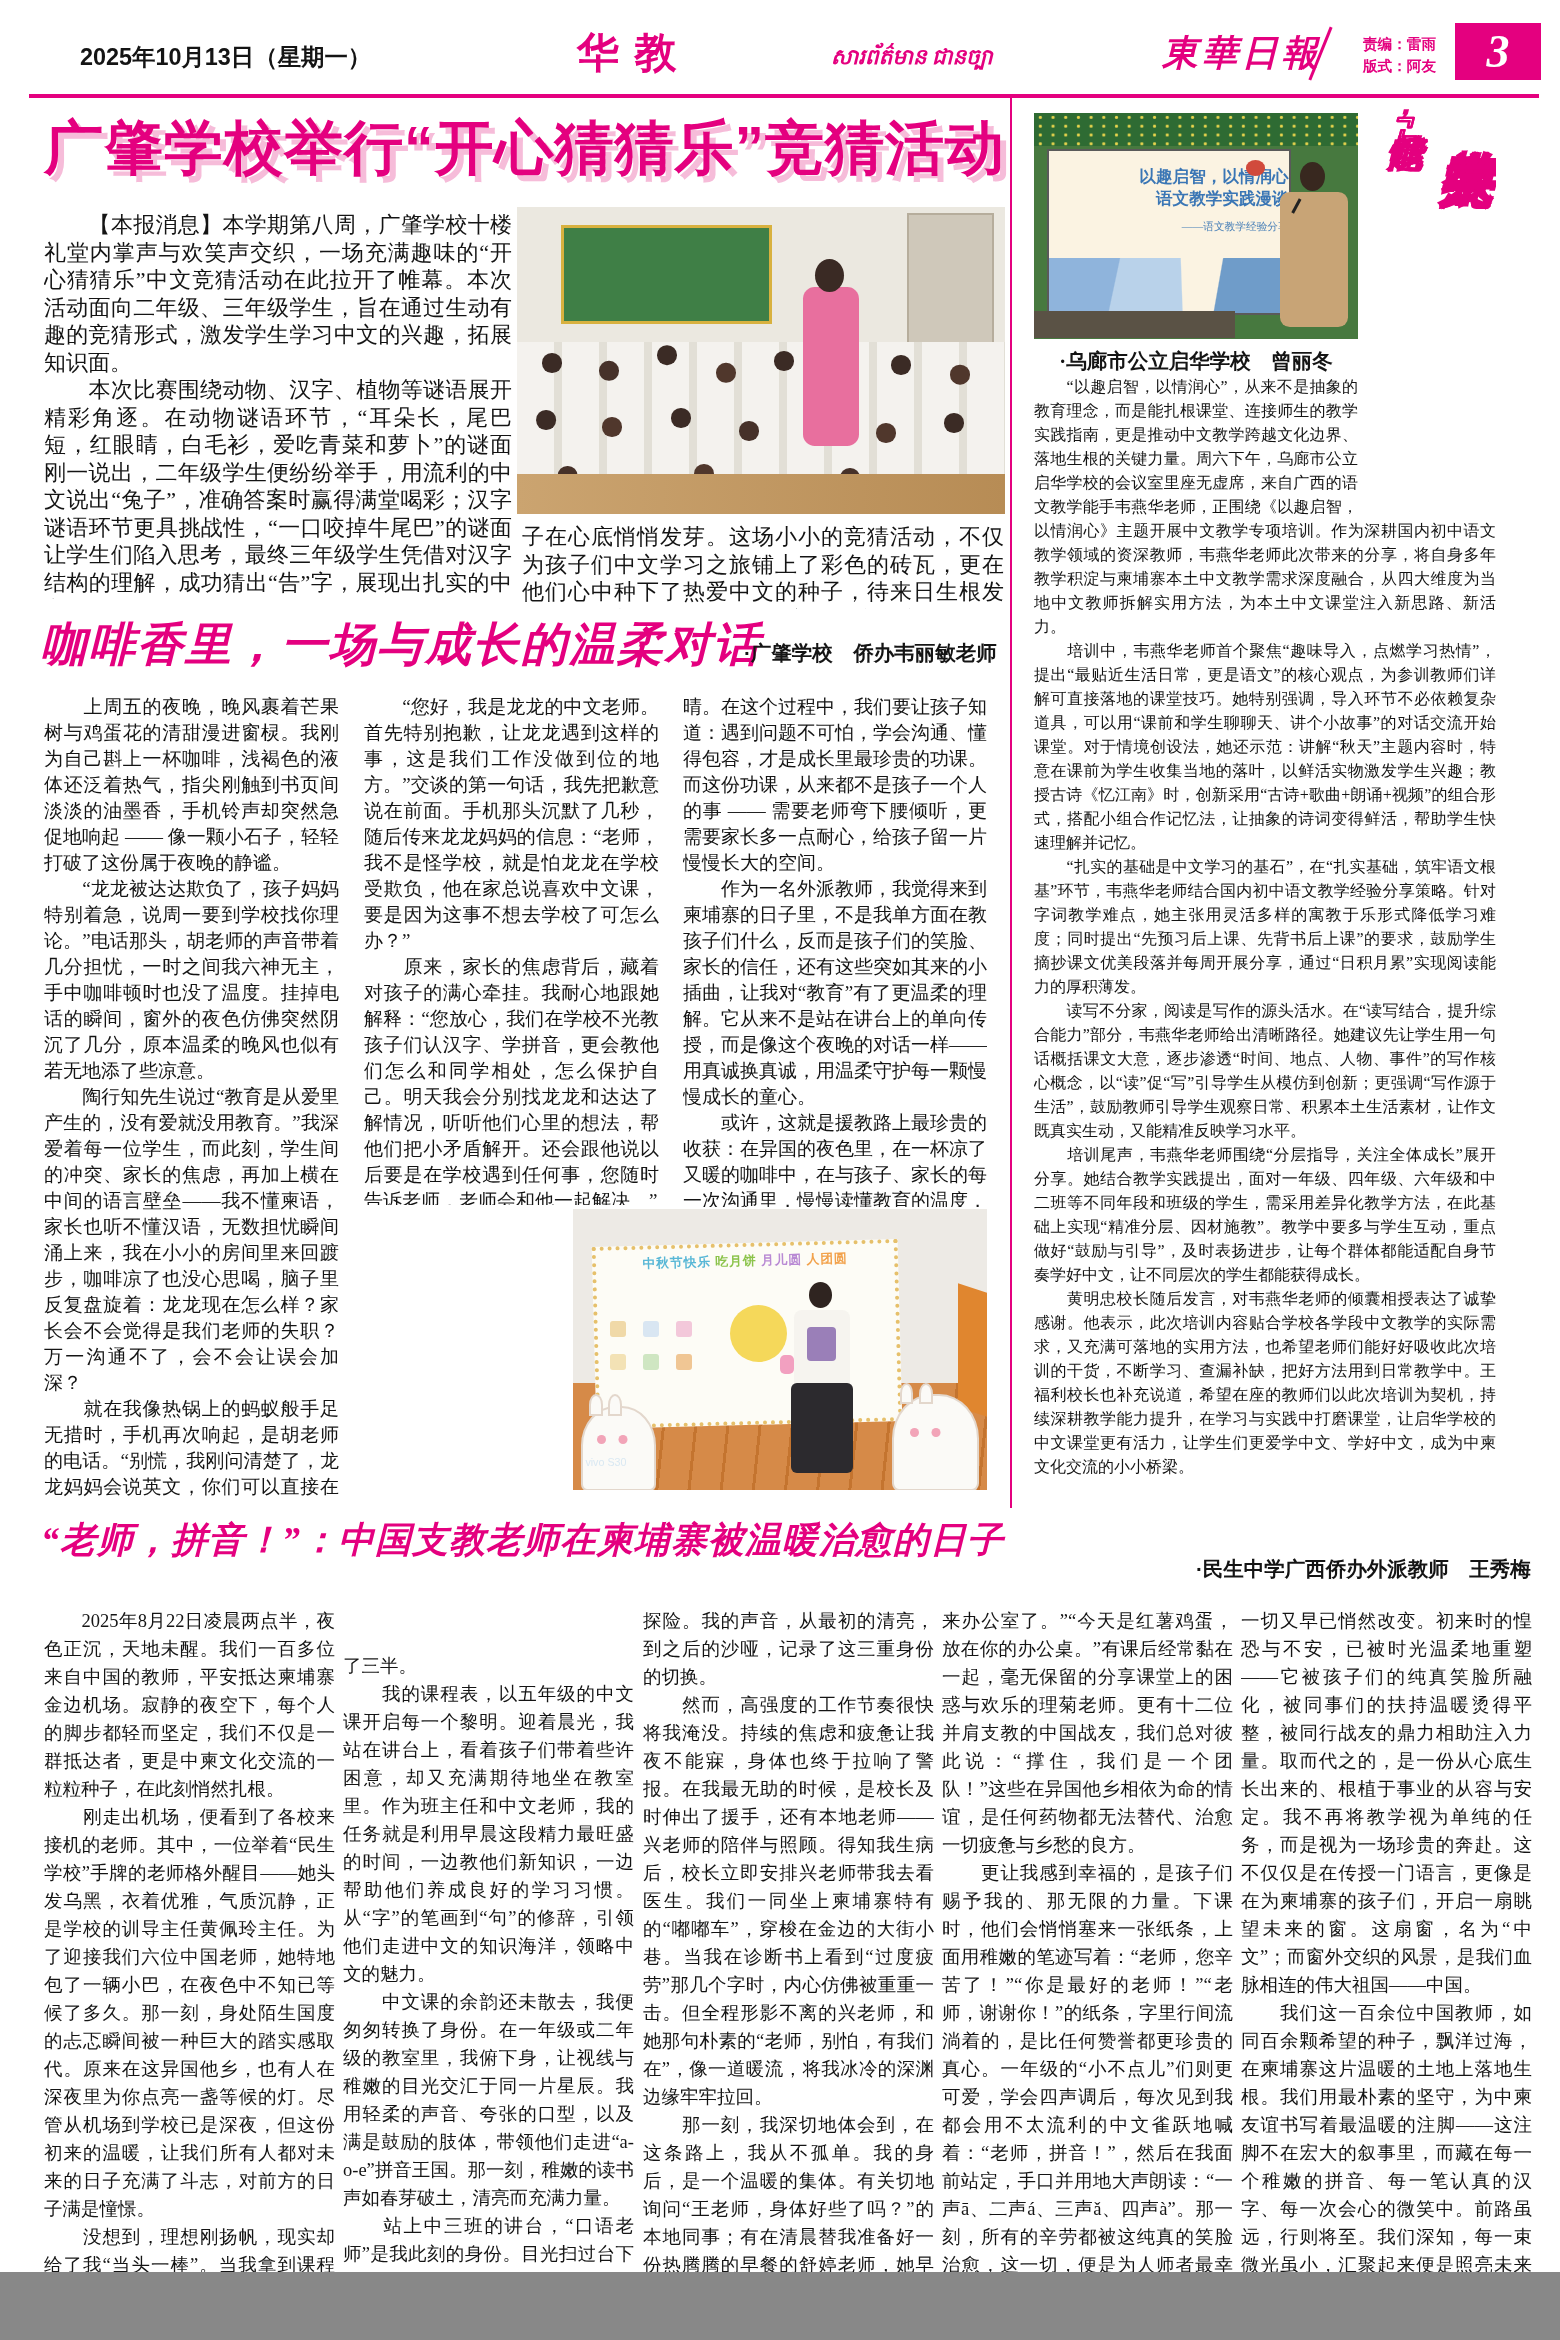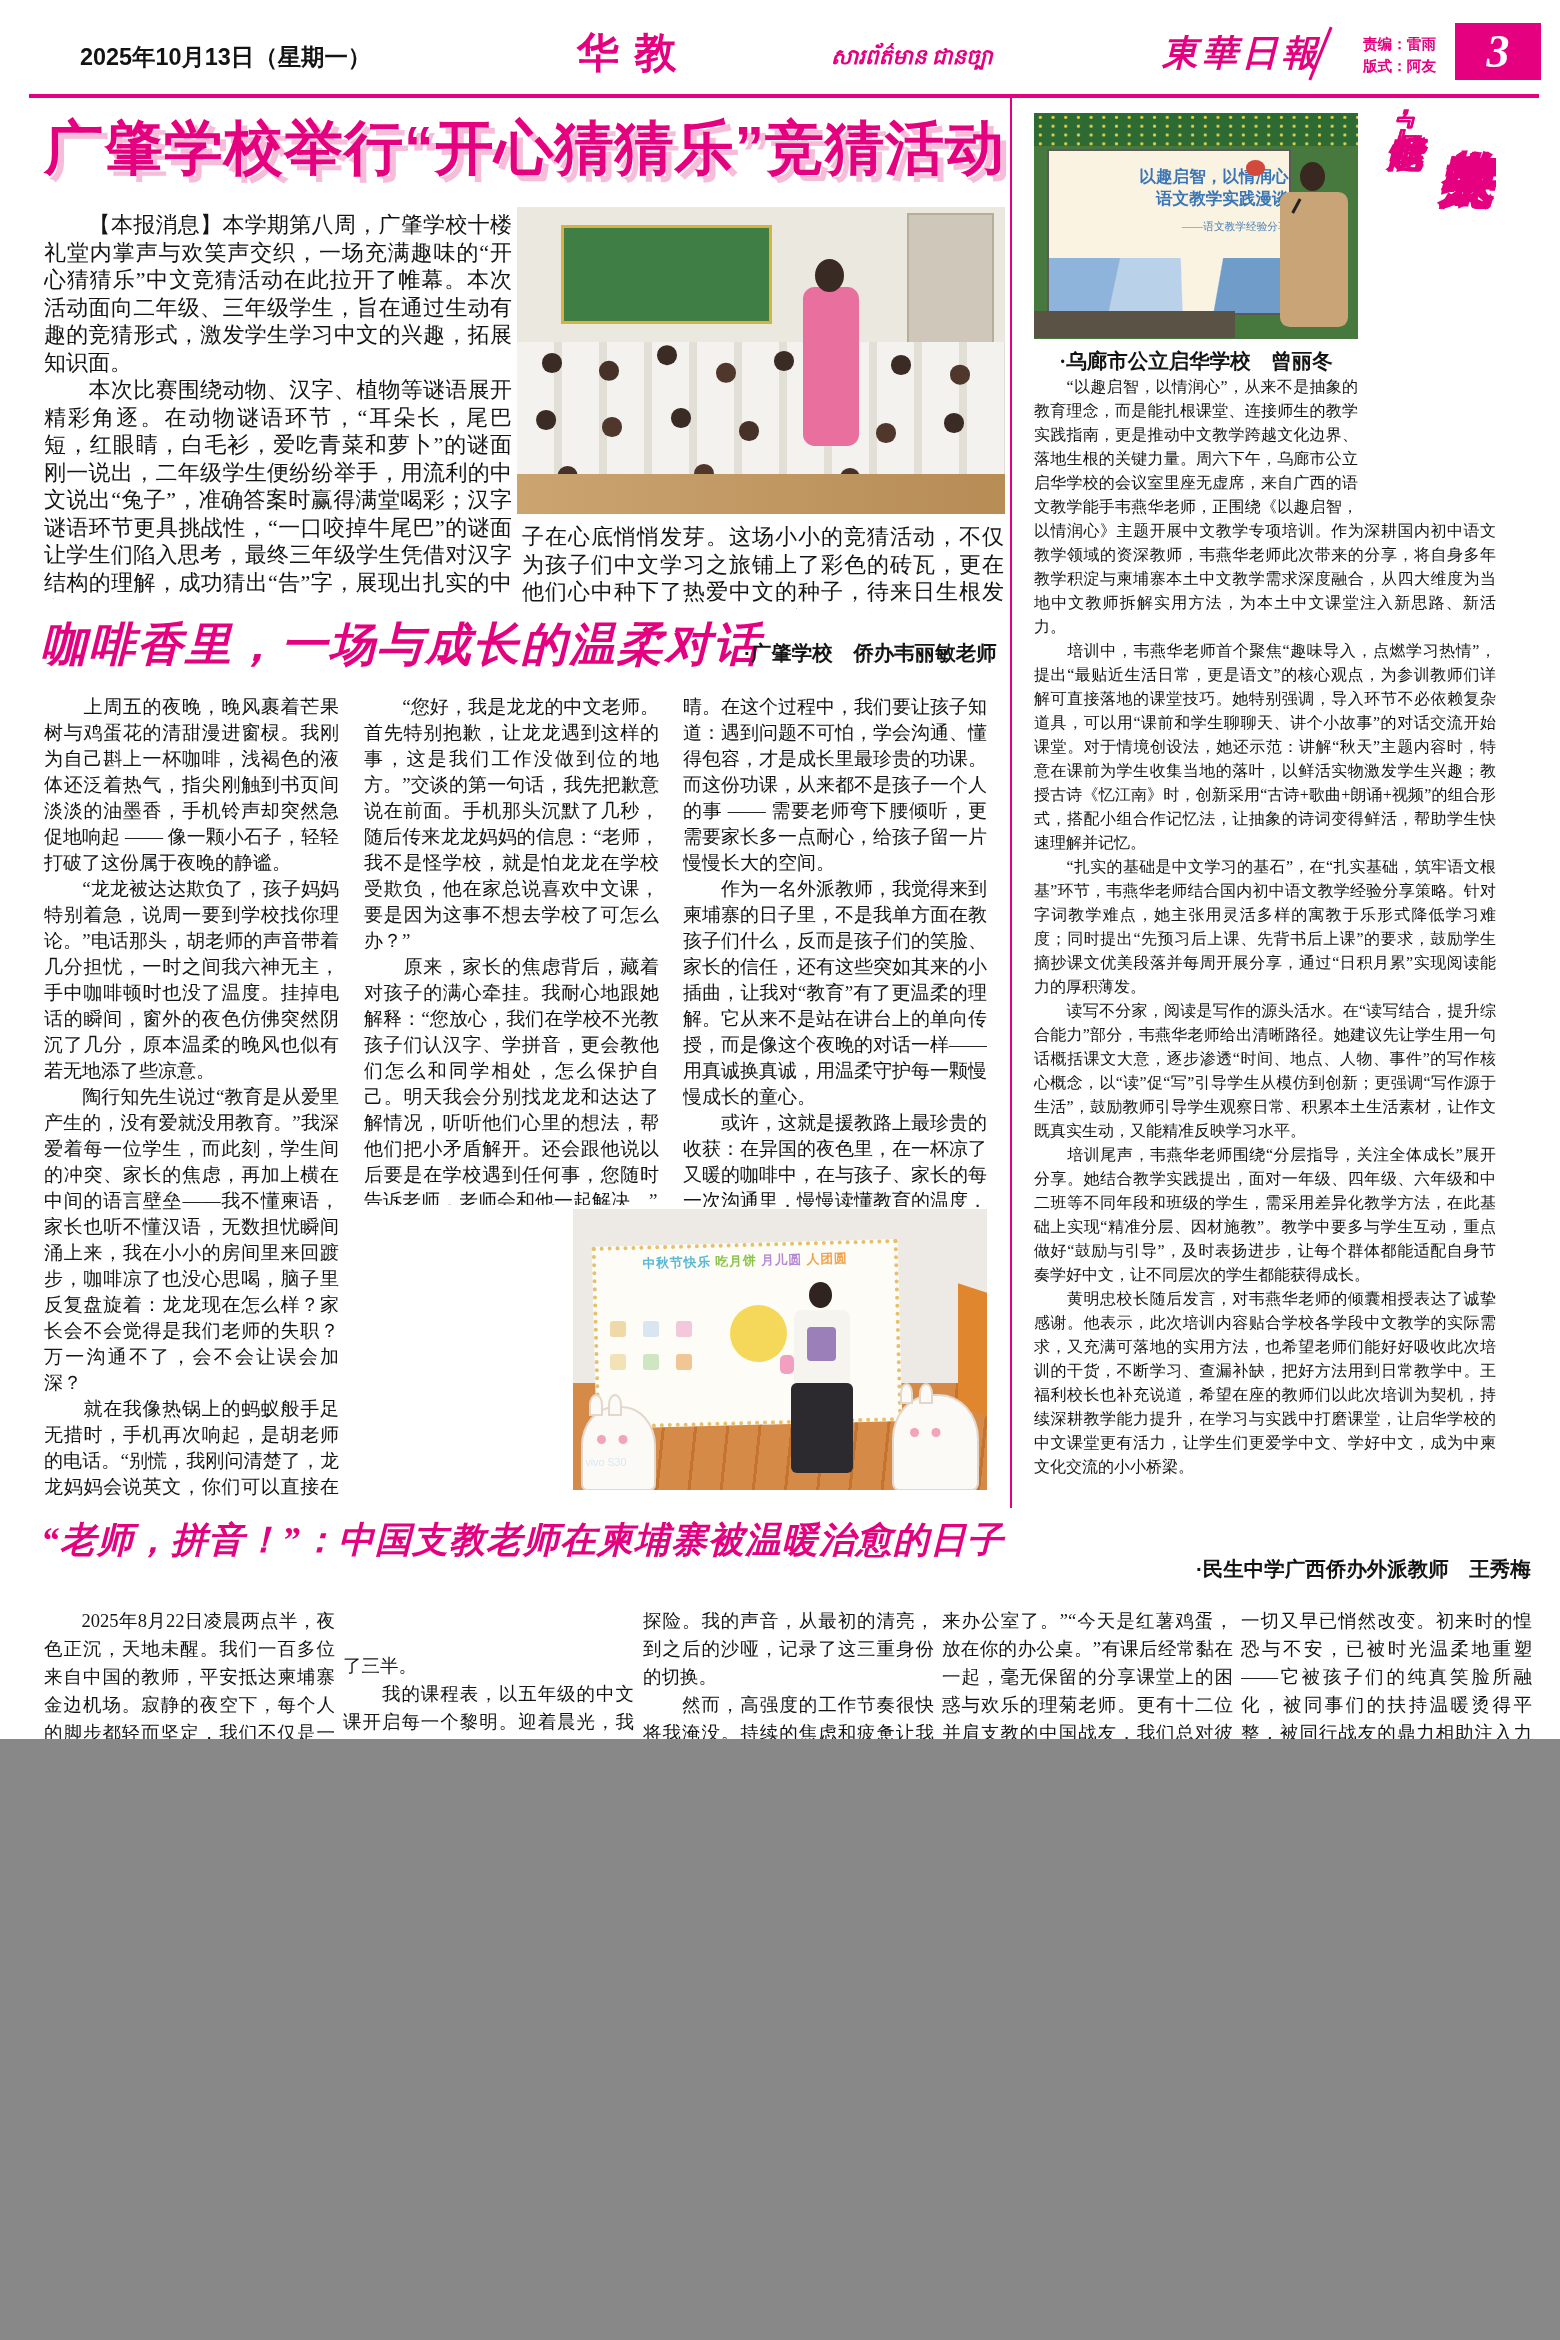--- a/index.html
+++ b/index.html
@@ -1,16 +1,16 @@
 <!DOCTYPE html>
 <html><head>
 <meta charset="utf-8">
 <style>
   html,body{margin:0;padding:0;background:#888;}
-  .page{position:relative;width:1560px;height:1739px;background:#ffffff;margin:0 auto;
+  .page{position:relative;width:1560px;height:2272px;background:#ffffff;margin:0 auto;
         font-family:"Liberation Serif",serif;color:#141414;overflow:hidden;}
   .abs{position:absolute;}
   .mag{color:#e4007f;}
   .sans{font-family:"Liberation Sans",sans-serif;}
   .body-text{text-align:justify;white-space:pre-line;}
   
   .hdr-date{left:80px;top:41px;font-size:23.4px;font-weight:bold;}
   .hdr-section{left:577px;top:25px;font-size:42px;font-weight:900;letter-spacing:15.6px;}
   .hdr-khmer{left:831px;top:43px;font-size:21.5px;font-weight:bold;font-style:italic;}
   .hdr-paper{left:1162px;top:29px;font-size:36px;font-weight:900;font-style:italic;letter-spacing:3.9px;}

